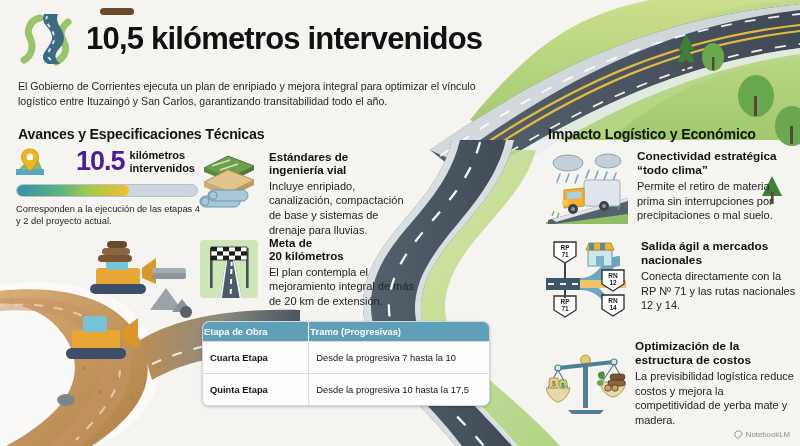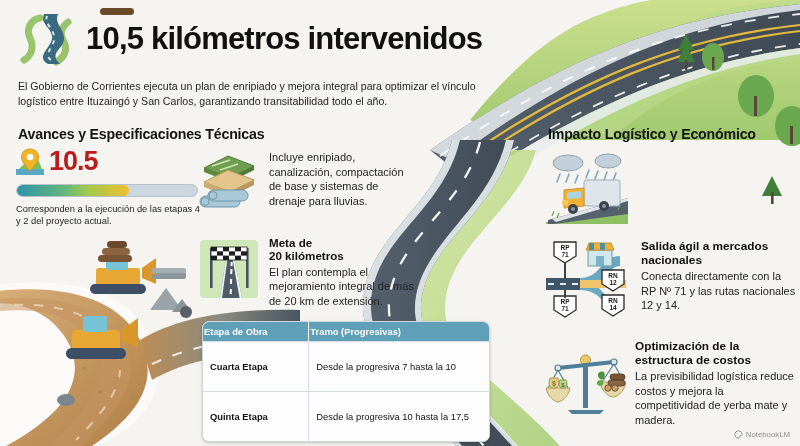--- a/index.html
+++ b/index.html
@@ -32,21 +32,21 @@
   .sec-head {
     position: absolute; font-size: 14.2px; font-weight: bold; color: #141414;
     letter-spacing: -0.2px; z-index: 6;
   }
   #sec-left  { left: 18px;  top: 126px; }
   #sec-right { left: 548px; top: 126px; }
 
   
   .col-left { position: absolute; left: 16px; top: 146px; width: 190px; z-index: 6; }
   .kmrow { display: flex; align-items: center; gap: 5px; }
-  .kmnum { font-size: 27px; font-weight: bold; letter-spacing: -1px; color: #b91c1c; }
+  .kmnum { font-size: 27px; font-weight: bold; letter-spacing: -1px; color: #4c1d95; margin-left: 27px; }
   .kmlab { font-size: 11px; font-weight: bold; line-height: 1.12; color: #111; }
   .pbar {
     margin-top: 7px; height: 13px; width: 182px; border-radius: 7px;
     background: #ccd6de; border: 1px solid #b6c2cc; overflow: hidden;
   }
   .pfill {
     height: 100%; width: 62%; border-radius: 7px;
     background: linear-gradient(90deg,#2e93a8 0%,#63b77a 42%,#9ec94e 62%,#f0c02e 100%);
   }
   .pnote { margin-top: 6px; font-size: 9.3px; line-height: 1.34; color: #242424; }
@@ -73,21 +73,21 @@
     box-shadow: 0 1px 3px rgba(0,0,0,.22);
     border: 1px solid #cfd8dd;
   }
   table { border-collapse: collapse; width: 100%; }
   thead th {
     background: #5f9fb8; color: #ffffff; font-size: 9.4px; font-weight: bold;
     text-align: left; padding: 4px 1px; border-right: 1px solid #ffffff;
   }
   thead th:last-child { border-right: none; }
   tbody td {
-    font-size: 9.4px; padding: 19px 7px; background: #fdfdfd;
+    font-size: 9.4px; padding: 10px 7px; background: #fdfdfd;
     border-top: 1px solid #d4dde2; border-right: 1px solid #d4dde2; color: #141414;
   }
   tbody td:last-child { border-right: none; }
   tbody td.etapa { font-weight: bold; width: 37%; }
 
   
   .wm {
     position: absolute; right: 10px; bottom: 7px; z-index: 7;
     display: flex; align-items: center; gap: 3px;
     font-size: 7.8px; color: #8d8d8d;
@@ -240,20 +240,24 @@
   <div class="col-left">
     <div class="kmrow">
       <svg width="28" height="30" viewBox="0 0 28 30">
         <path d="M3 22 L10 15 L15 20 L22 12 L26 22 Z" fill="#7fbf5a"></path>
         <rect x="0" y="22" width="28" height="6" fill="#5aa7c4"></rect>
         <path d="M14 2 C9 2 5.5 5.6 5.5 10.2 C5.5 15.4 14 24 14 24 C14 24 22.5 15.4 22.5 10.2
                  C22.5 5.6 19 2 14 2 Z" fill="#f0b429" stroke="#d89a14" stroke-width="1"></path>
         <circle cx="14" cy="10" r="3.3" fill="#ffffff"></circle>
       </svg>
       <div class="kmnum">10.5</div>
+      <div class="kmlab">
+        <div>kilómetros</div>
+        <div>intervenidos</div>
+      </div>
     </div>
     <div class="pbar">
       <div class="pfill" id="pfill" style="width: 62%;"></div>
     </div>
     <div class="pnote">Corresponden a la ejecución de las etapas 4 y 2 del proyecto actual.</div>
   </div>
 
   <div class="feat" id="feat-standards">
     <svg class="ico" width="62" height="66" viewBox="0 0 62 66">
       <g>
@@ -268,20 +272,24 @@
         <path d="M32 28 L32 33 L56 21 L56 16 Z" fill="#bb9761"></path>
       </g>
       <g transform="translate(2,40)" fill="#a8c8d8" stroke="#6f97ab" stroke-width="1">
         <rect x="0" y="6" width="40" height="11" rx="5.5"></rect>
         <rect x="8" y="0" width="40" height="11" rx="5.5"></rect>
         <circle cx="5" cy="11.5" r="4"></circle>
           <circle cx="13" cy="5.5" r="4"></circle>
       </g>
     </svg>
     <div>
+      <h3>
+        <span>Estándares de</span><br>
+        <span>ingeniería vial</span>
+      </h3>
       <p>Incluye enripiado, canalización, compactación de base y sistemas de drenaje para lluvias.</p>
     </div>
   </div>
 
   <div class="feat" id="feat-meta">
     <svg class="ico" width="62" height="64" viewBox="0 0 62 64">
       <rect x="2" y="4" width="58" height="58" rx="4" fill="#cfe6b8"></rect>
       <path d="M22 62 L28 22 L36 22 L44 62 Z" fill="#4e5a66"></path>
       <path d="M22 62 L28 22 L29.6 22 L24 62 Z" fill="#f0f3f5"></path>
       <path d="M44 62 L36 22 L34.4 22 L41.6 62 Z" fill="#f0f3f5"></path>
@@ -346,20 +354,27 @@
           <circle cx="27" cy="59" r="2" fill="#8d99a3"></circle>
         <circle cx="58" cy="56" r="5" fill="#3a434c"></circle>
           <circle cx="58" cy="56" r="2" fill="#8d99a3"></circle>
       </g>
       <g stroke="#6aa84f" stroke-width="1.2">
         <path d="M6 66 l2 -5"></path>
           <path d="M11 68 l2 -5"></path>
           <path d="M72 60 l2 -5"></path>
       </g>
     </svg>
+    <div>
+      <h3>
+        <span>Conectividad estratégica</span><br>
+        <span>“todo clima”</span>
+      </h3>
+      <p>Permite el retiro de materia prima sin interrupciones por precipitaciones o mal suelo.</p>
+    </div>
   </div>
 
   <div class="feat" id="feat-mercados">
     <svg class="ico" width="86" height="80" viewBox="0 0 86 80">
 
       <path d="M0 38 L34 38 L34 50 L0 50 Z" fill="#3f5668"></path>
       <path d="M34 38 C56 38 54 16 74 16 L74 26 C60 26 62 48 34 48 Z" fill="#6aa7c0"></path>
       <path d="M34 40 C56 40 56 62 76 62 L76 72 C58 72 58 50 34 50 Z" fill="#6aa7c0"></path>
       <path d="M34 40 L80 40 L80 48 L34 48 Z" fill="#f0c46a"></path>
       <path d="M2 44 L32 44" stroke="#e9eef2" stroke-width="2" stroke-dasharray="6 6"></path>

